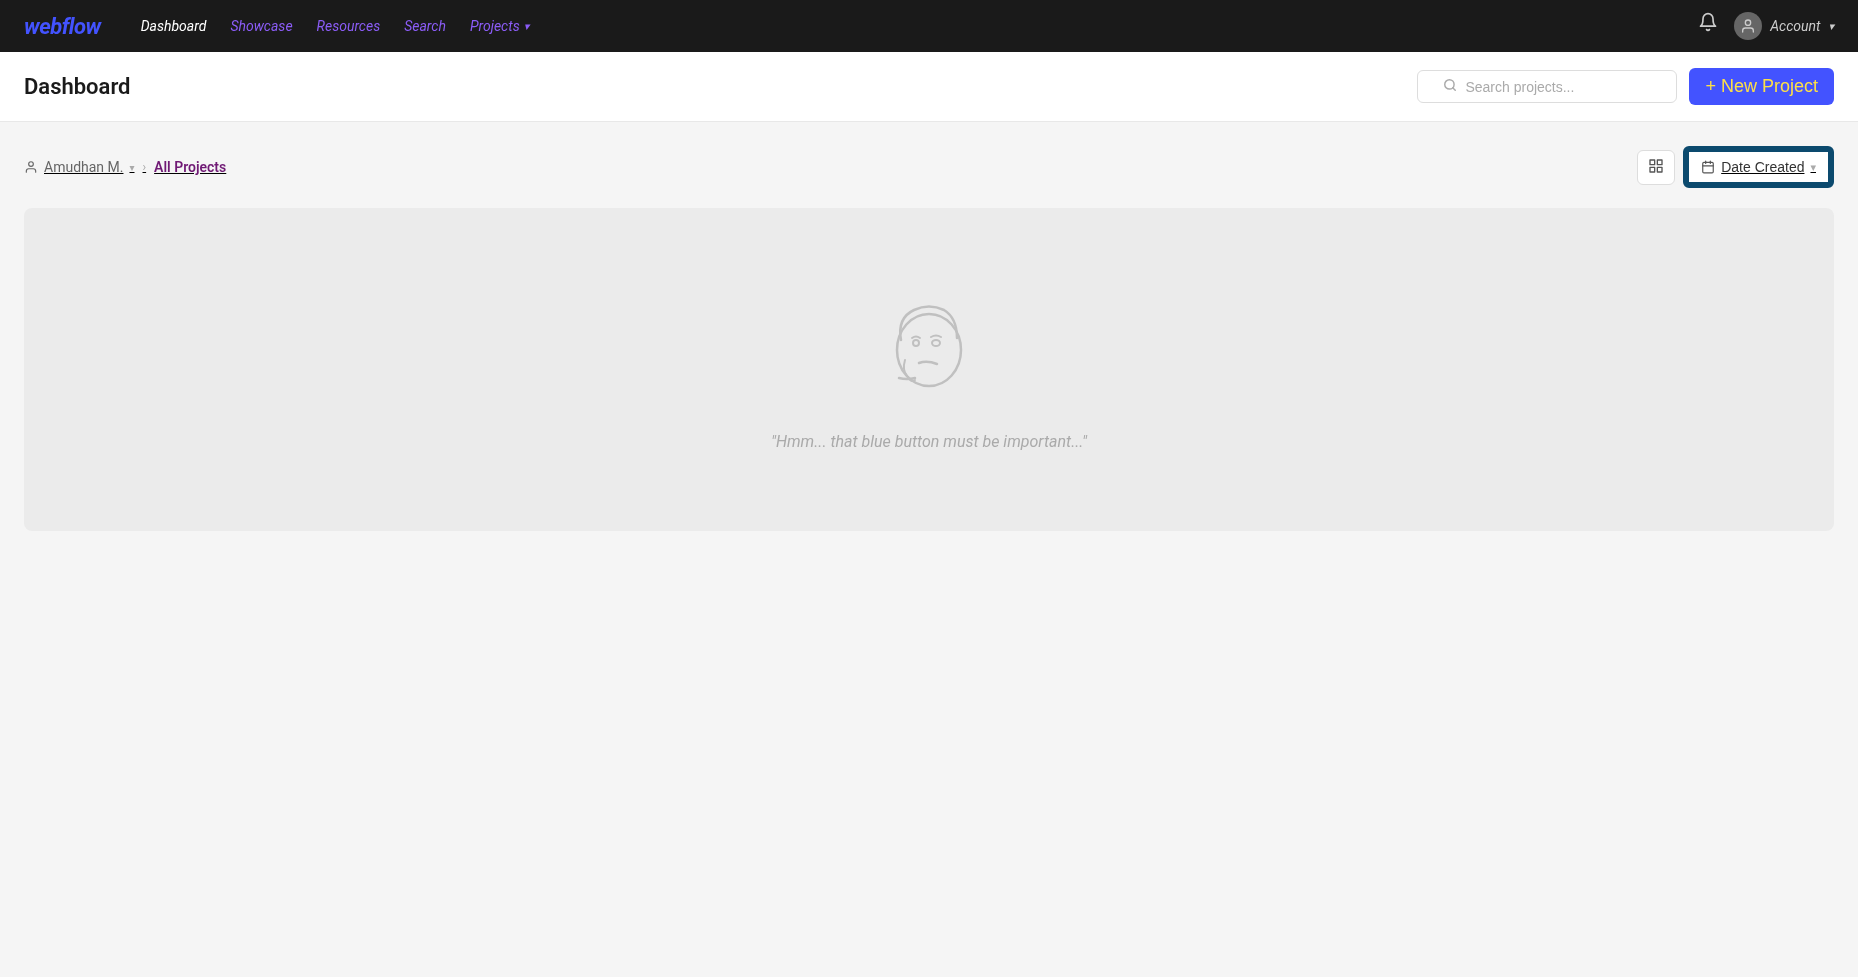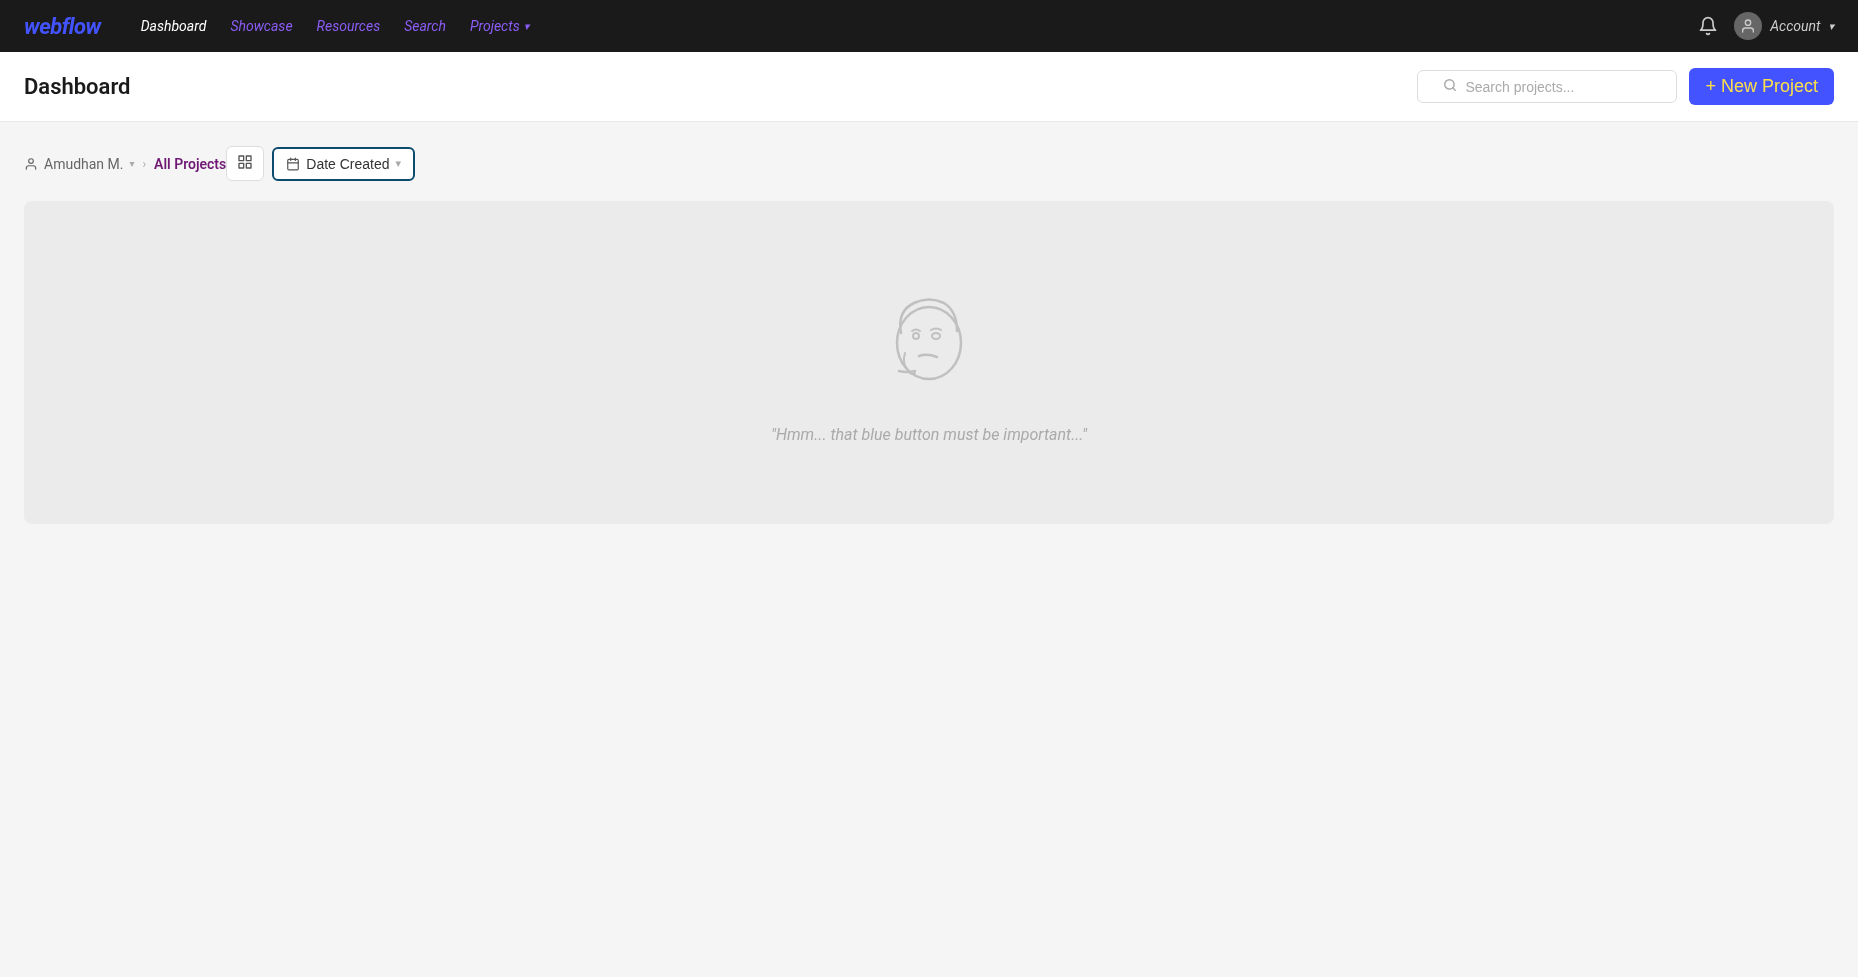--- a/index.html
+++ b/index.html
@@ -56,21 +56,21 @@
     }
 
     .nav-link-resources {
       display: flex;
       align-items: center;
       gap: 4px;
     }
 
     .nav-right {
       display: flex;
-      align-items: flex-end;
+      align-items: flex-start;
       gap: 16px;
     }
 
     .nav-bell {
       color: #ccc;
       font-size: 18px;
       cursor: pointer;
     }
 
     .nav-account {
@@ -160,21 +160,23 @@
     }
 
     
     .content-area {
       padding: 24px 24px;
     }
 
     .content-toolbar {
       display: flex;
       align-items: center;
+      justify-content: space-between;
       margin-bottom: 20px;
+      text-decoration: underline;
     }
 
     .breadcrumb {
       display: flex;
       align-items: center;
       gap: 8px;
       font-size: 14px;
       color: #666;
     }
 
@@ -209,21 +211,21 @@
       padding: 7px 10px;
       cursor: pointer;
       color: #555;
       font-size: 14px;
     }
 
     .sort-btn {
       display: flex;
       align-items: center;
       gap: 6px;
-      border: 2px solid #0c4a6e;
+      border: 6px solid #0c4a6e;
       background: #fff;
       border-radius: 6px;
       padding: 7px 12px;
       cursor: pointer;
       color: #333;
       font-size: 14px;
     }
 
     
     .empty-state {

